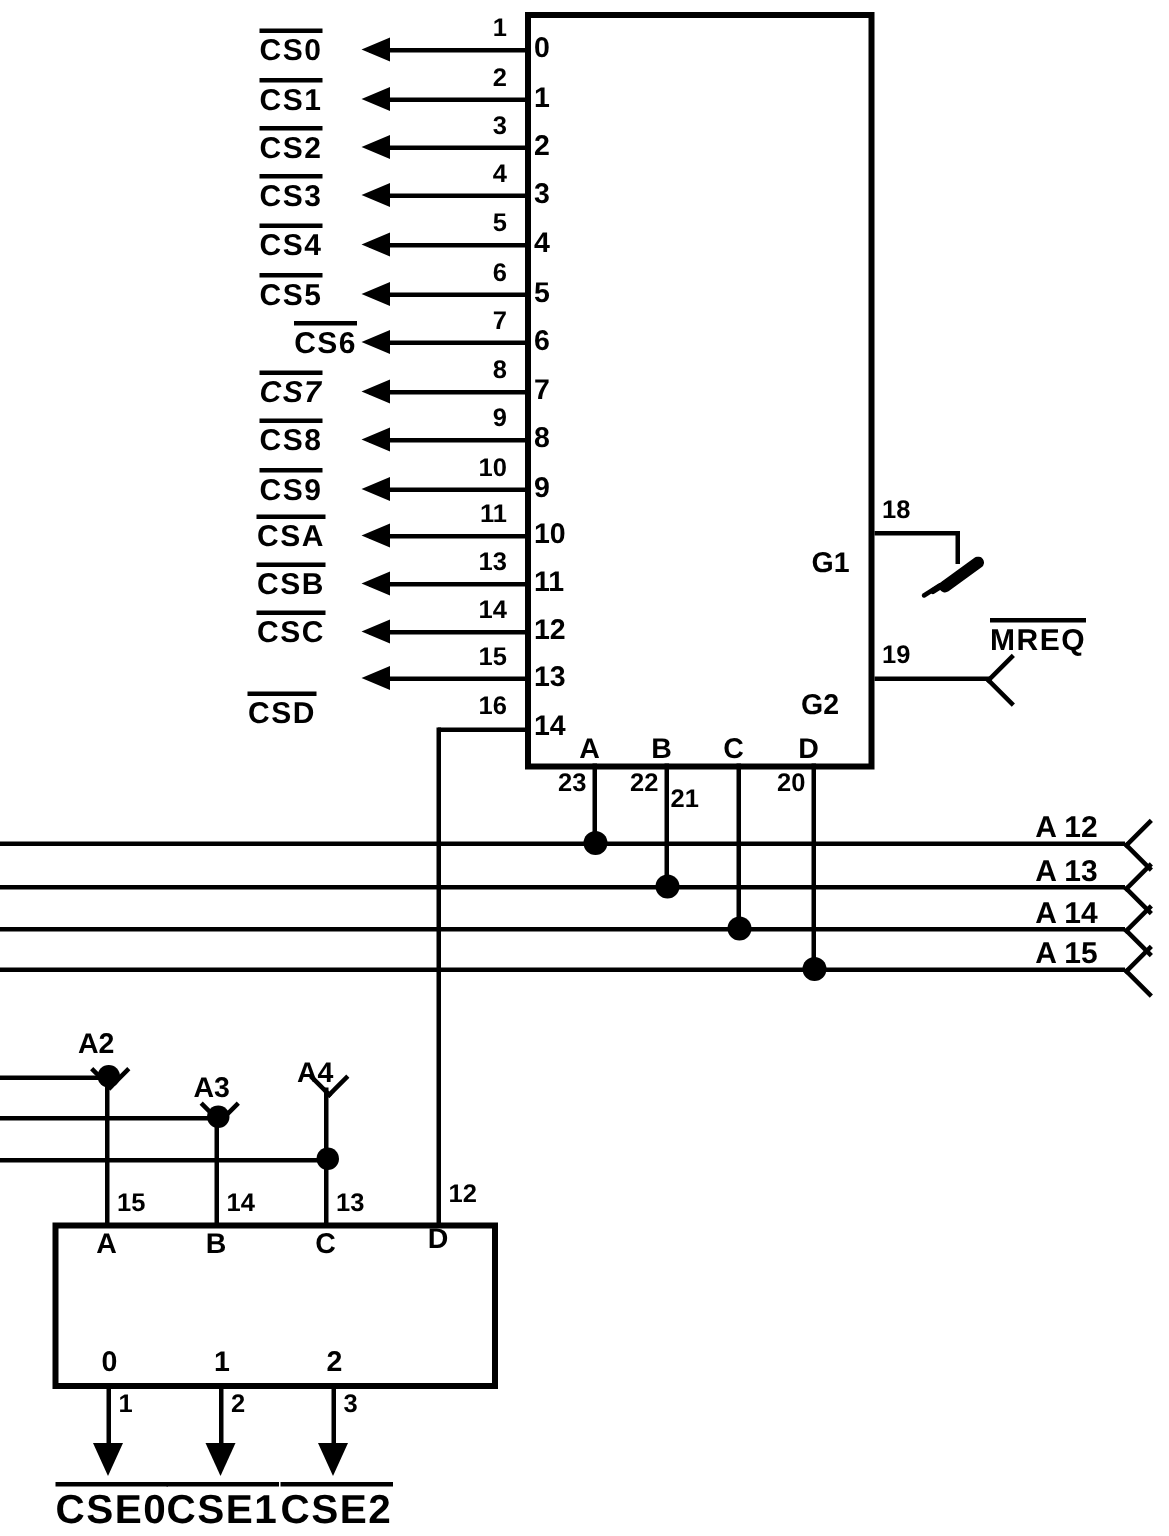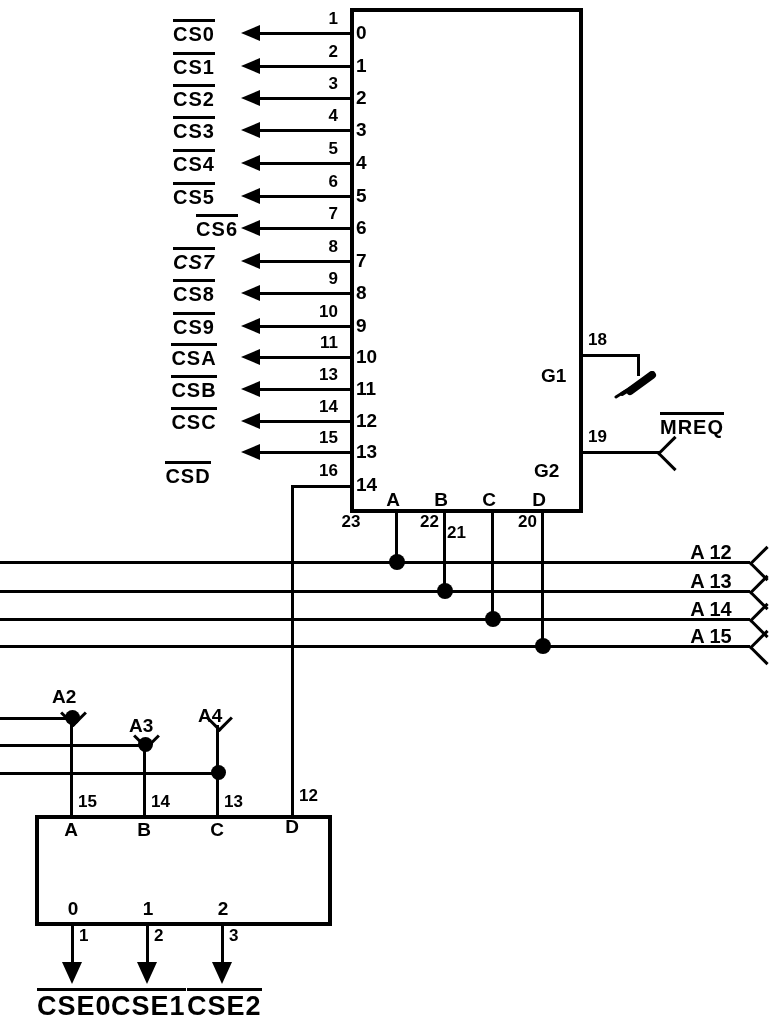--- a/index.html
+++ b/index.html
@@ -117,21 +117,21 @@
     <div class="arrL" style="left: 241px; top: 413px;"></div>
     <div class="lbl pin" style="left: 286px; top: 398px; width: 52px; text-align: right;">14</div>
     <div class="lbl out" style="left: 356px; top: 411px;">12</div>
     <div class="lbl cs" style="left: 150px; top: 407px; width: 88px; text-decoration: underline;"><span class="ol">CSC</span></div>
     <div class="wire" style="left: 246px; top: 451px; width: 106px; height: 3px;"></div>
     <div class="arrL" style="left: 241px; top: 444px;"></div>
     <div class="lbl pin" style="left: 286px; top: 429px; width: 52px; text-align: right;">15</div>
     <div class="lbl out" style="left: 356px; top: 442px;">13</div>
     <div class="lbl cs" style="left: 144px; top: 438px; width: 88px; margin-top: 23px;"><span class="ol">CSD</span></div>
     <div class="lbl out" style="left: 382px; top: 490px; width: 22px; text-align: center;">A</div>
-    <div class="lbl pin" style="left: 331px; top: 513px; width: 40px; text-align: center;">23</div>
+    <div class="lbl pin" style="left: 351px; top: 513px; width: 40px; text-align: right;">23</div>
     <div class="wire" style="left: 395px; top: 509px; width: 3px; height: 55px;"></div>
     <div class="wire" style="left: 0px; top: 561px; width: 750px; height: 3px;"></div>
     <div class="dot" style="left: 389px; top: 554px; width: 16px; height: 16px;"></div>
     <div class="chevL" style="left: 754px; top: 551px;"></div>
     <div class="lbl cs" style="left: 682px; top: 541px; width: 58px;">A 12</div>
     <div class="lbl out" style="left: 430px; top: 490px; width: 22px; text-align: center;">B</div>
     <div class="lbl pin" style="left: 399px; top: 513px; width: 40px; text-align: right;">22</div>
     <div class="wire" style="left: 443px; top: 509px; width: 3px; height: 84px;"></div>
     <div class="wire" style="left: 0px; top: 590px; width: 750px; height: 3px;"></div>
     <div class="dot" style="left: 437px; top: 583px; width: 16px; height: 16px;"></div>

